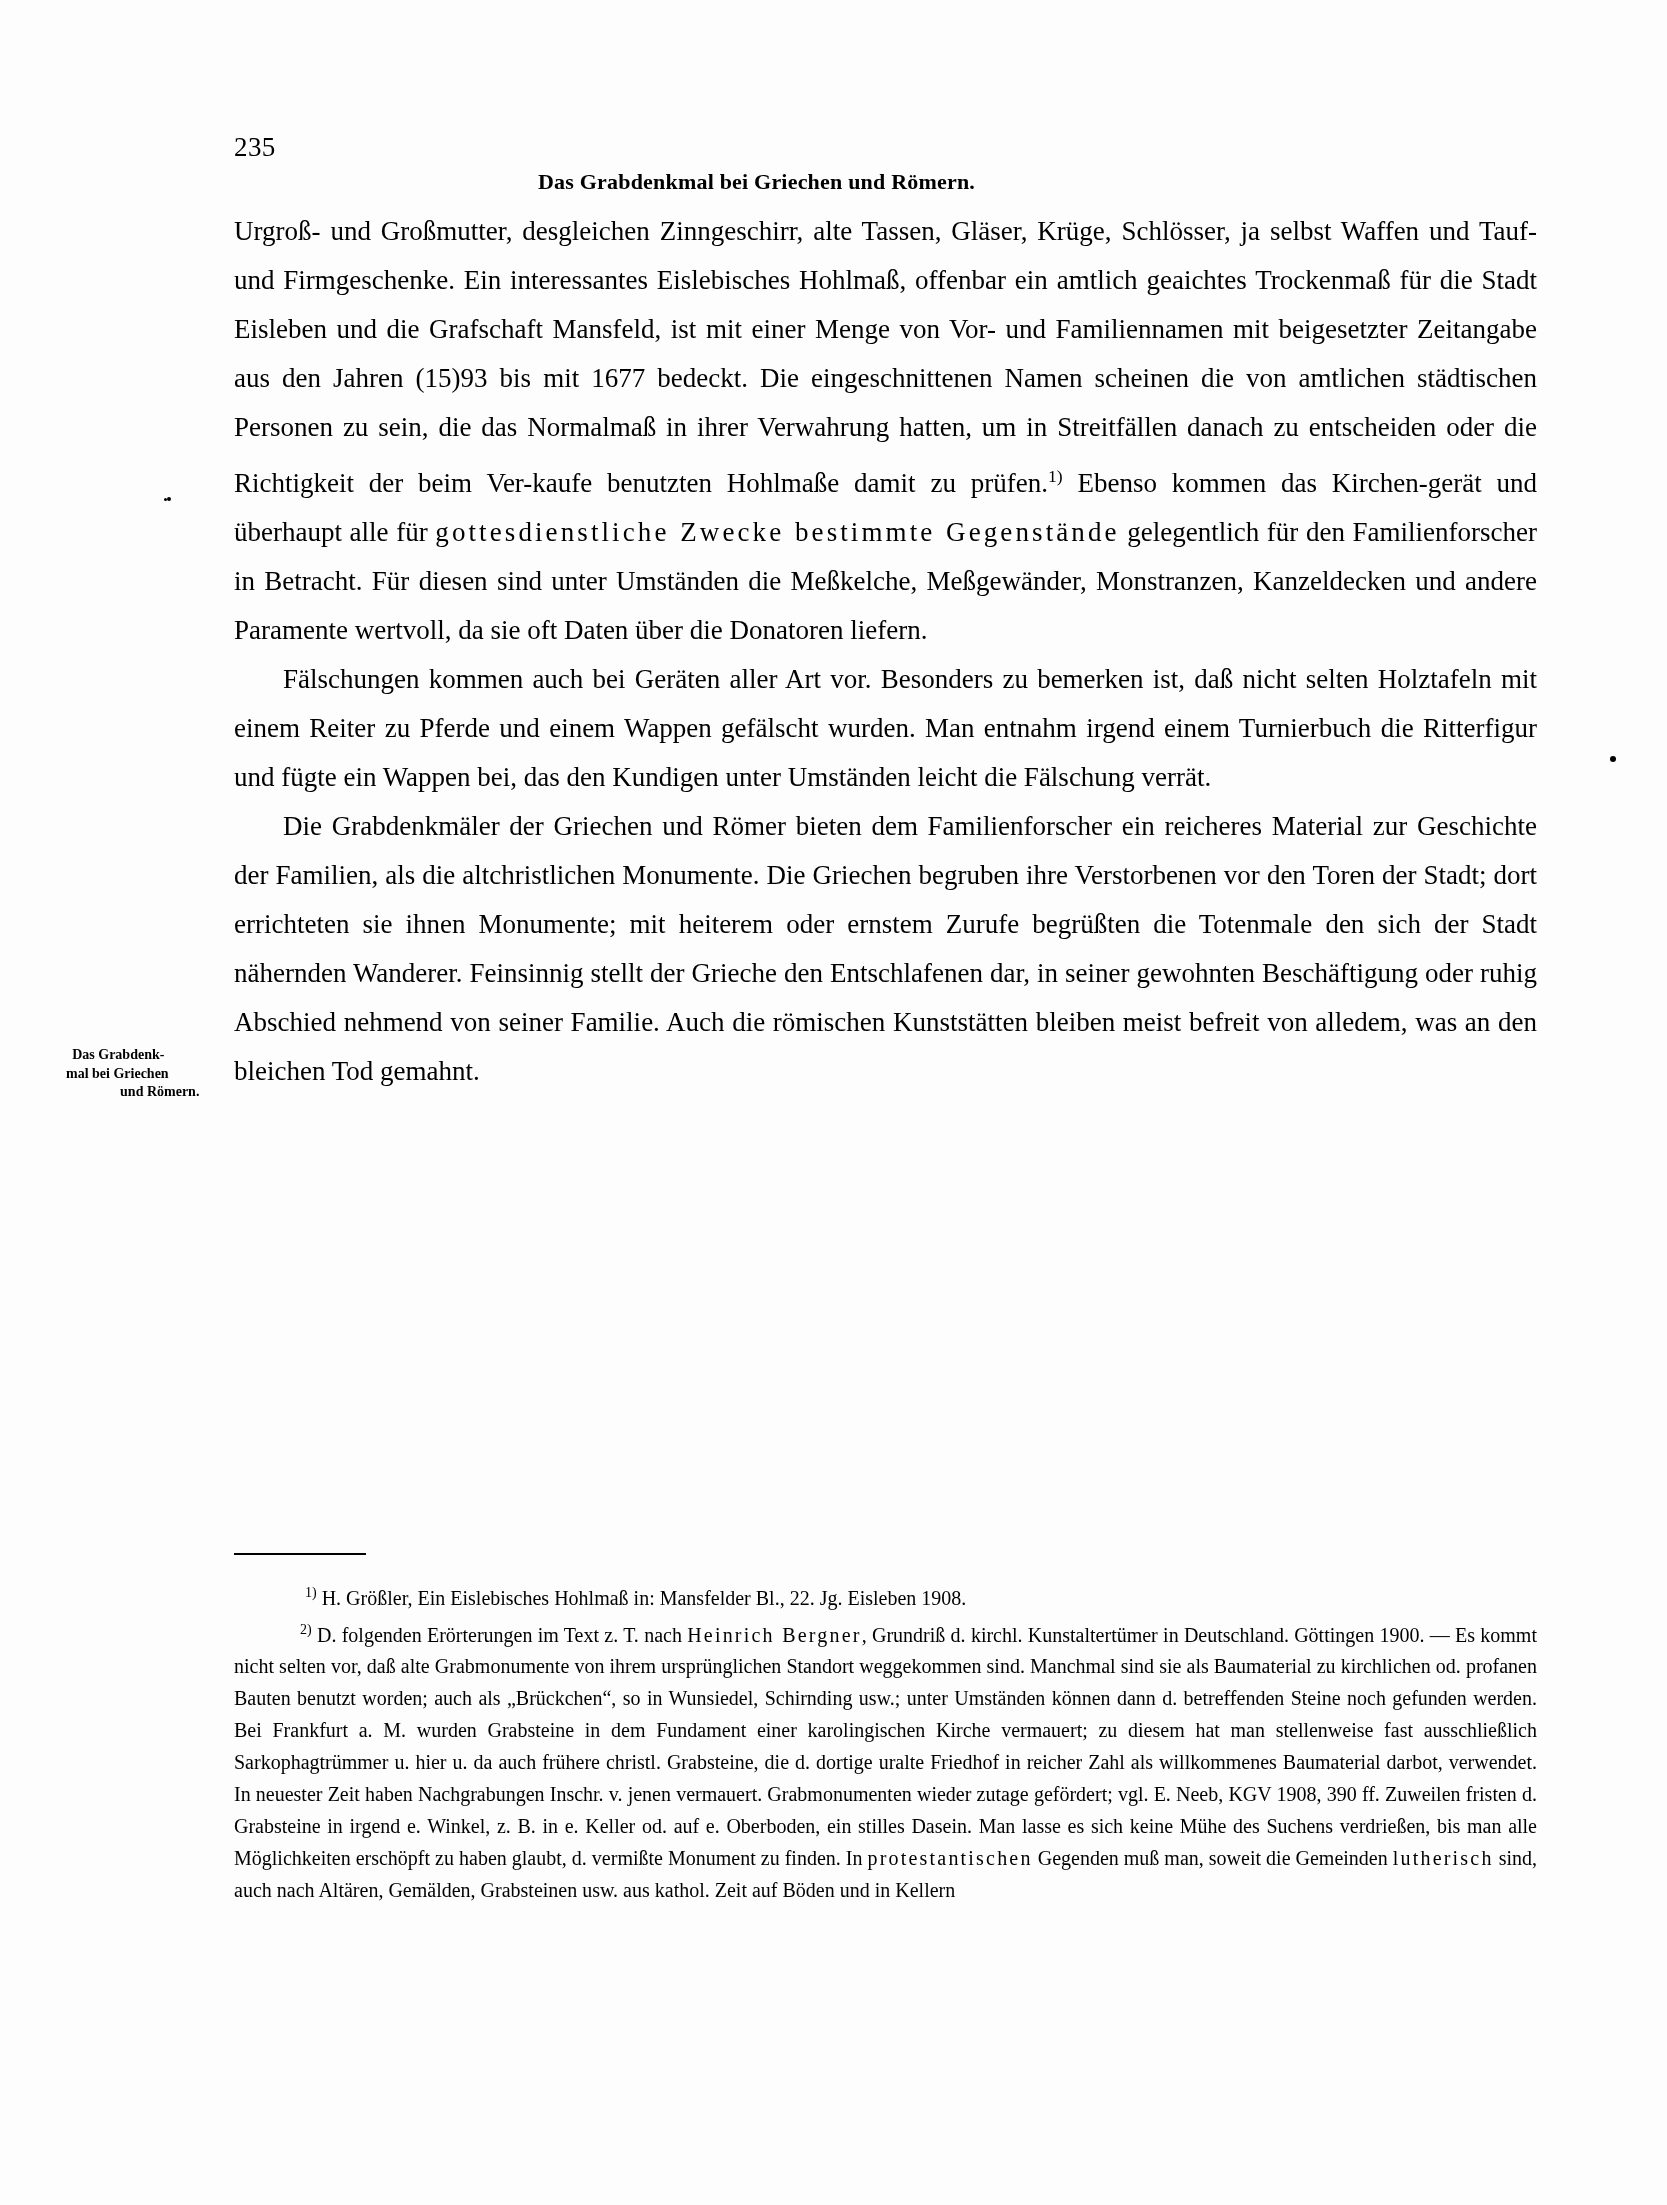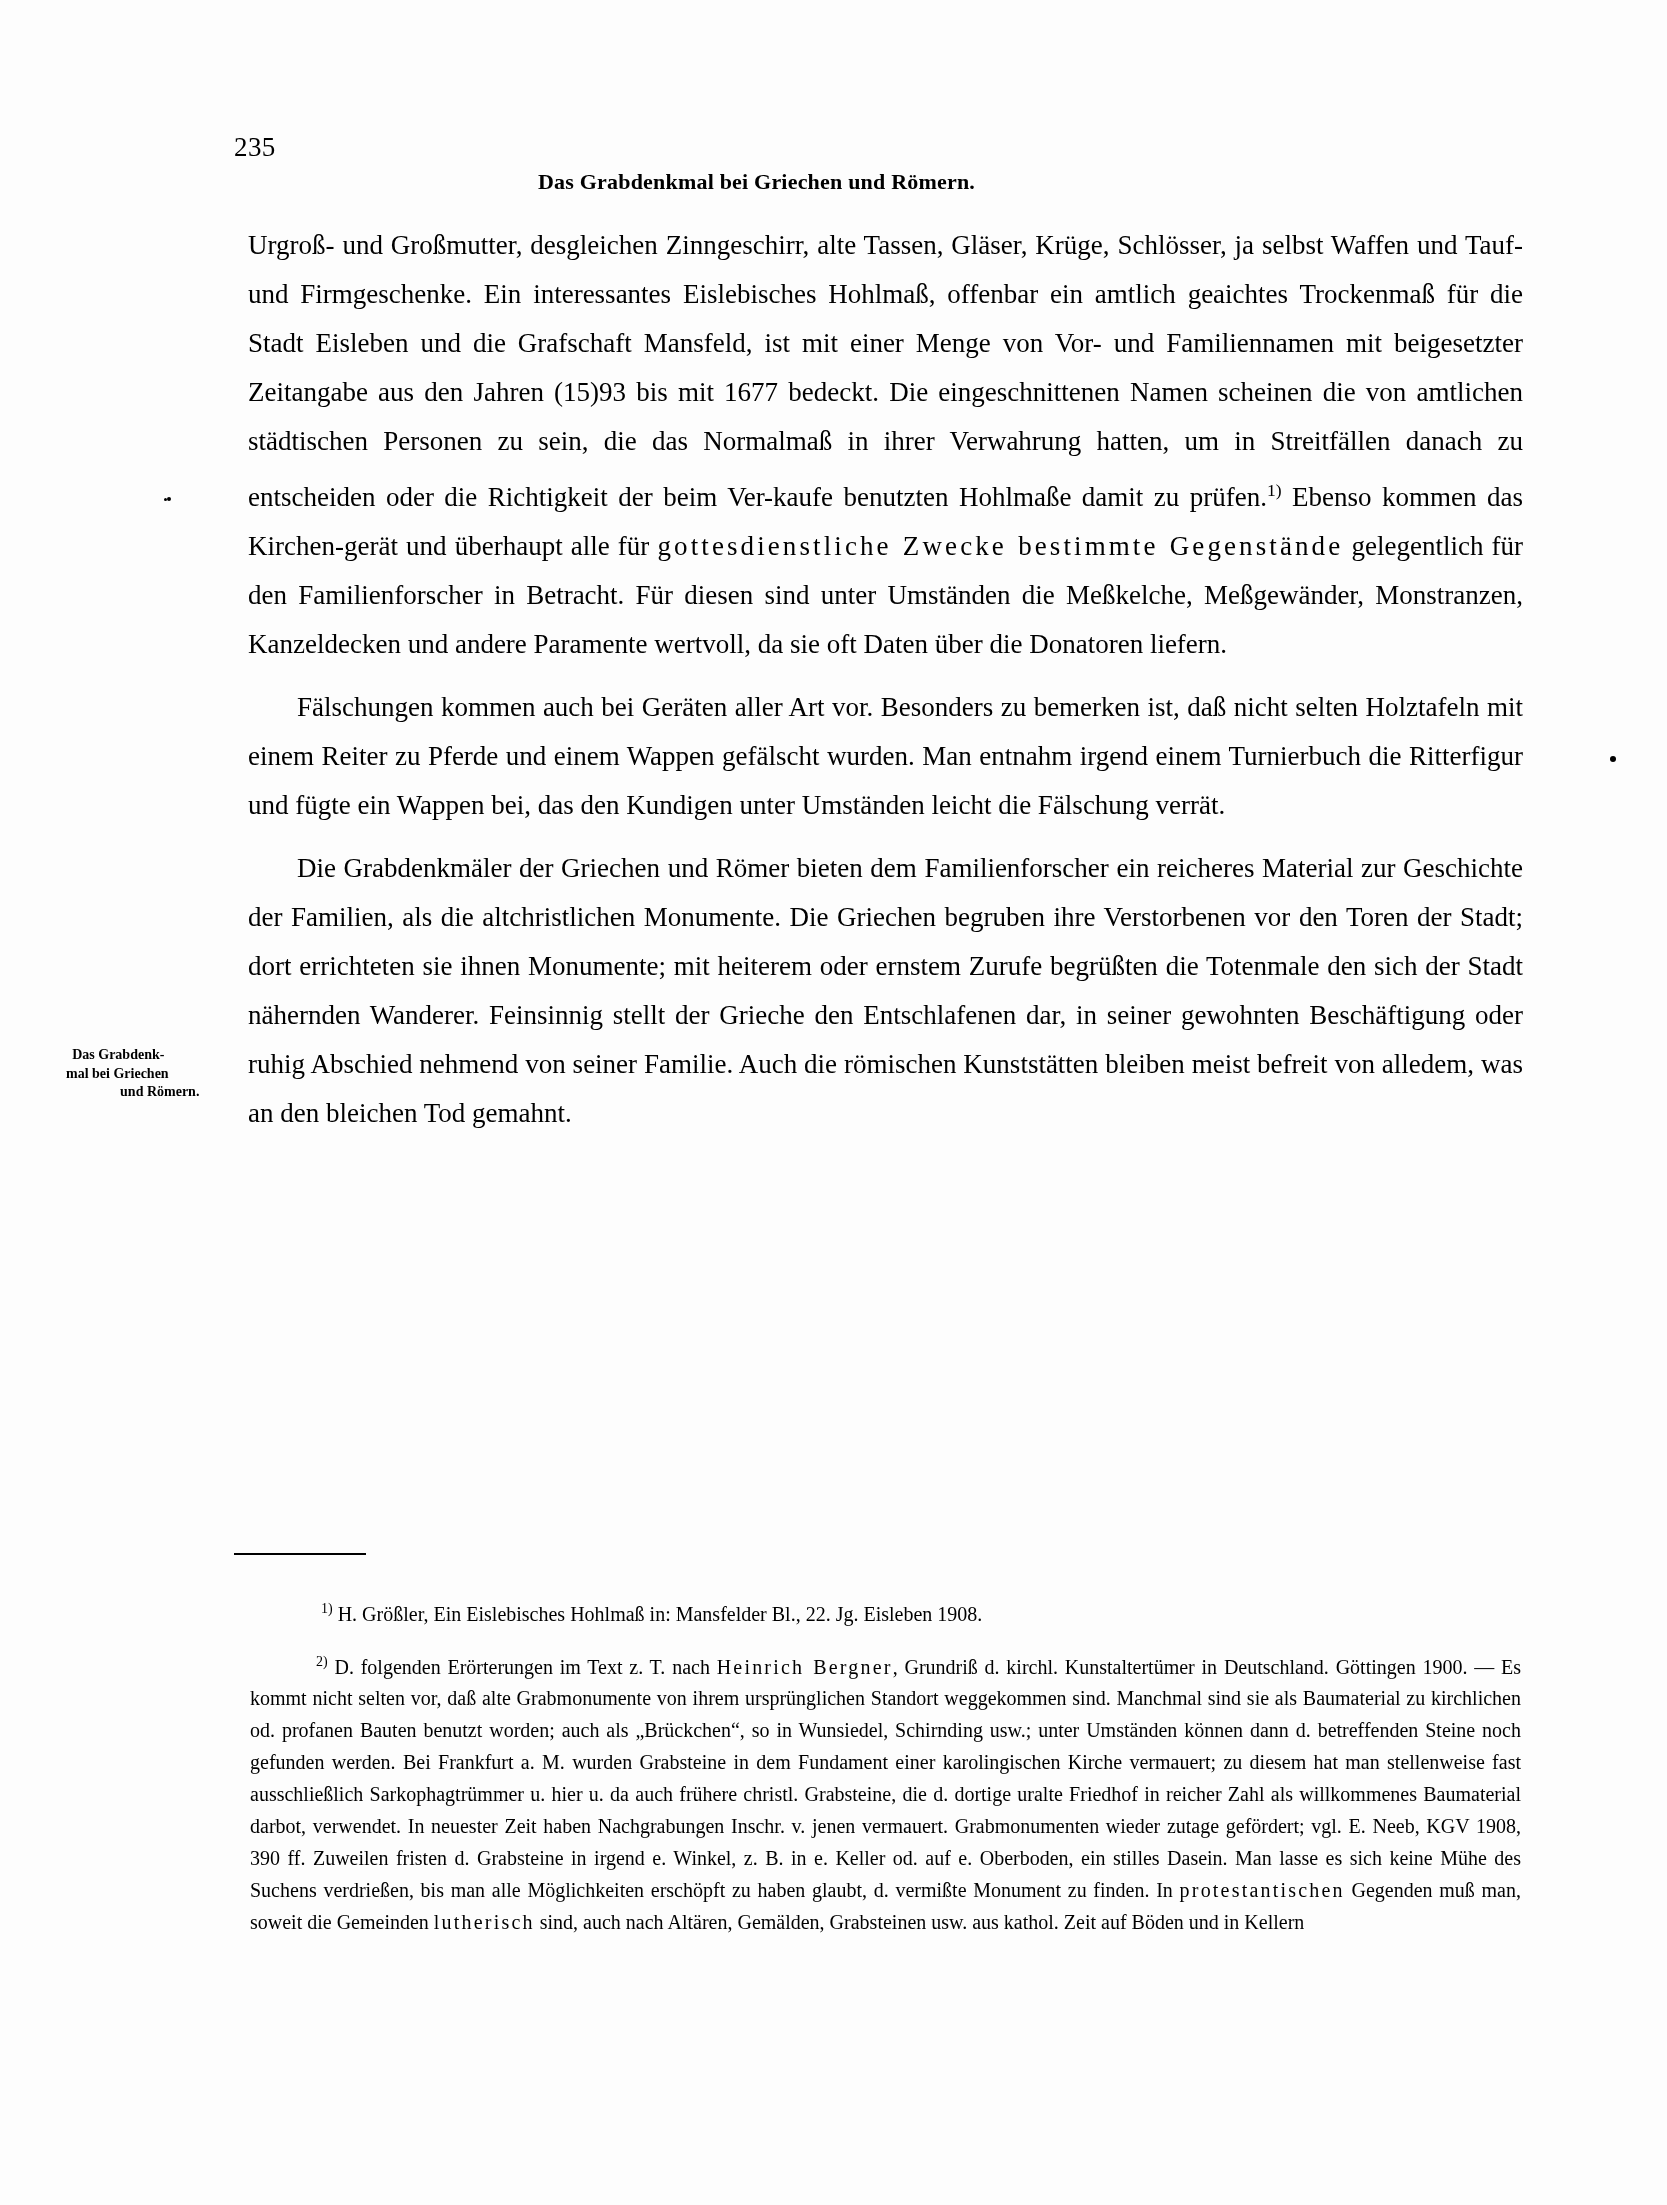--- a/index.html
+++ b/index.html
@@ -49,21 +49,21 @@
   }
 
   
   .body-block {
     position: absolute;
     top: 207px;
     left: 234px;
     width: 1303px;
   }
   p.para {
-    margin: 14px;
+    margin: 0;
     font-size: 27px;
     line-height: 49px;
     text-align: justify;
     text-justify: inter-word;
     text-indent: 0;
     hyphens: none;
   }
   p.para.indent {
     text-indent: 49px;
   }
@@ -104,21 +104,21 @@
   }
   .footnotes {
     position: absolute;
     top: 1577px;
     left: 234px;
     width: 1303px;
     font-size: 20px;
     line-height: 32px;
   }
   p.fnpara {
-    margin: 16px;
+    margin: 0;
     text-align: justify;
     text-justify: inter-word;
   }
   p.fnpara.first { text-indent: 71px; }
   p.fnpara.second { text-indent: 66px; }
   .fn-num {
     font-size: 14px;
     vertical-align: super;
   }
   .fn-sp {

